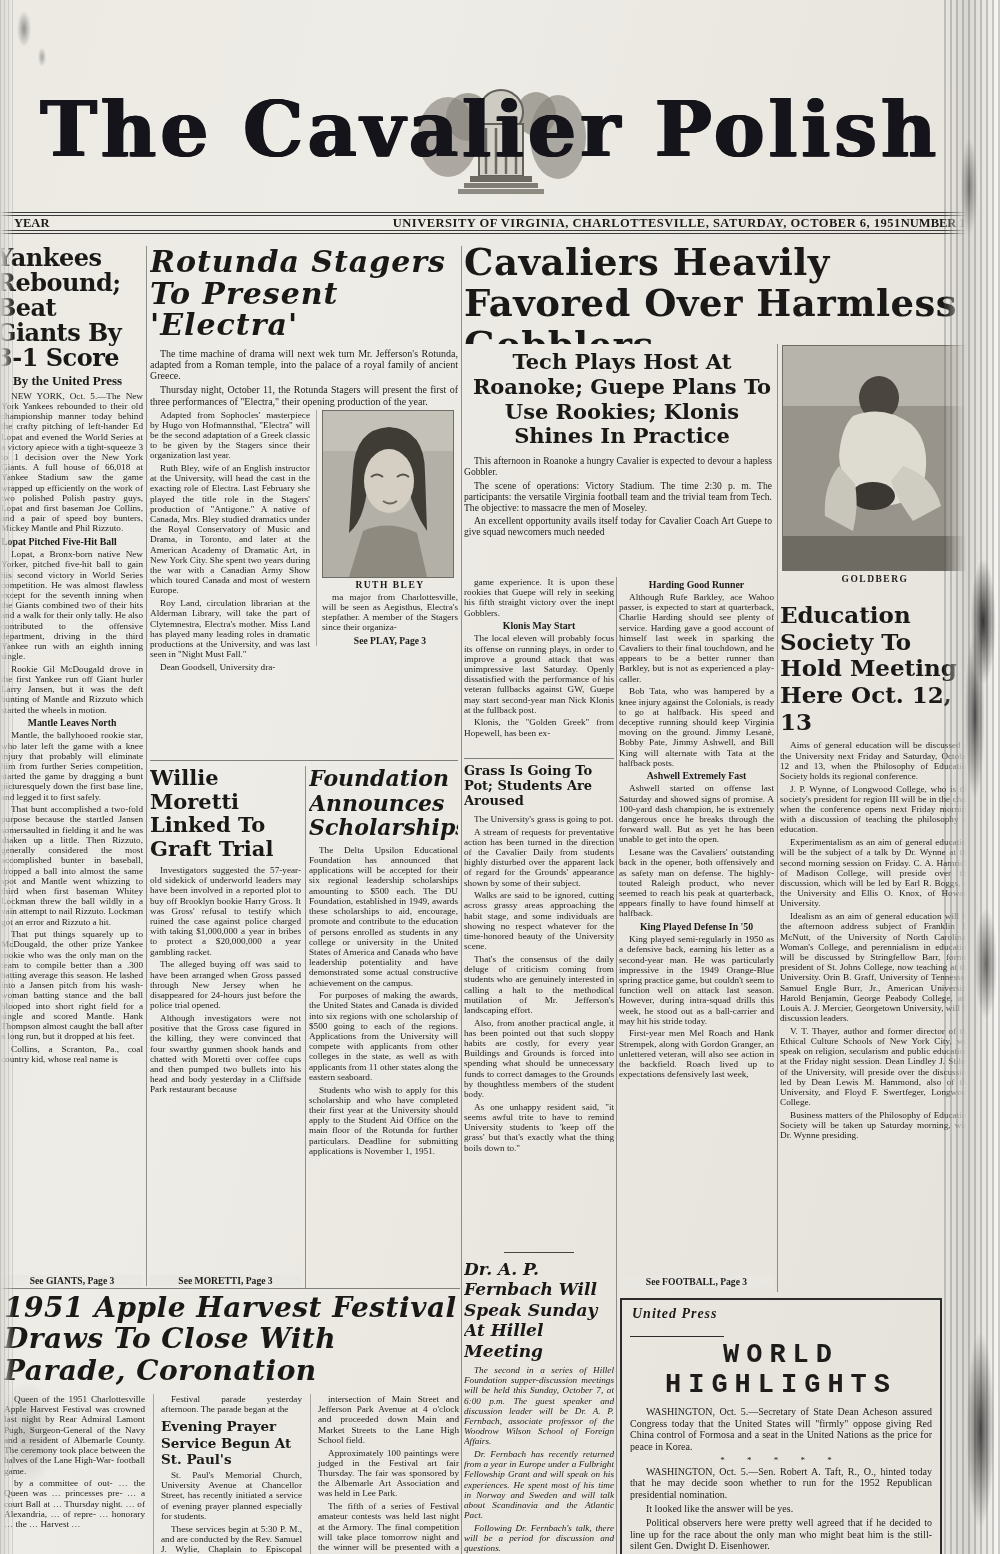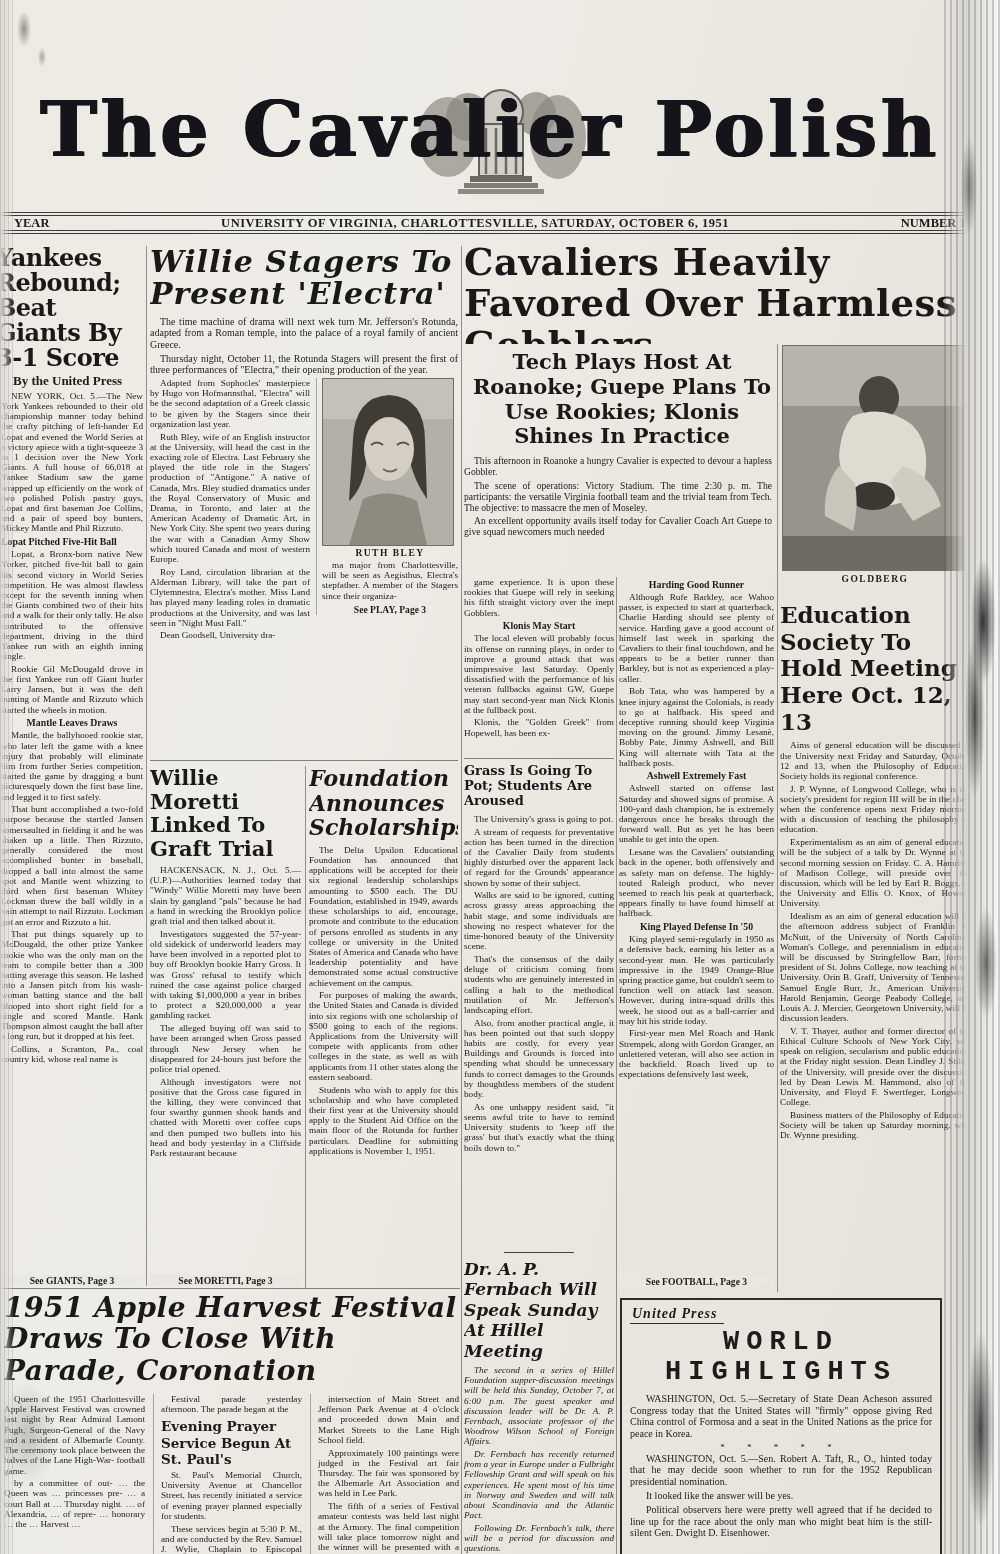--- a/index.html
+++ b/index.html
@@ -8,21 +8,21 @@
     background:linear-gradient(105deg,#eceae3 0%,#eeece6 30%,#e9e7e0 60%,#e4e2db 100%);}
   
   #rotunda-art{position:absolute;left:408px;top:82px;width:185px;height:135px;opacity:.85;}
   #masthead-title{position:absolute;left:40px;top:92px;width:900px;text-align:center;
     font-family:"DejaVu Serif",serif;font-weight:bold;font-size:76px;line-height:1;
     letter-spacing:4px;color:#15141a;text-shadow:1.4px 0 #15141a,-.7px 0 #15141a;}
   #dateline{position:absolute;left:0;top:212px;width:986px;height:22px;
     border-top:4px double #3a3a3a;border-bottom:4px double #3a3a3a;
     display:flex;align-items:center;justify-content:space-between;
     font-weight:bold;font-size:12.5px;padding:0 14px;box-sizing:border-box;}
-  #dateline .c{flex:1;text-align:center;letter-spacing:.5px;}
+  #dateline .c{flex:1;text-align:right;letter-spacing:.5px;}
   
   .bp{font-size:9.2px;line-height:10.2px;text-align:justify;text-indent:10px;margin:0 0 2.5px;}
   .subhd{font-size:9.8px;font-weight:bold;text-align:center;margin:2px 0;}
   .see{font-size:9.6px;font-weight:bold;text-align:center;margin-top:3px;}
   .byline{font-size:13px;font-weight:bold;text-align:left;margin:2px 12px;}
   .blk{position:absolute;overflow:hidden;box-sizing:border-box;}
   .art-head{font-family:"DejaVu Serif",serif;font-weight:bold;color:#1a1917;}
   
   #col-yankees{left:1px;top:246px;width:142px;height:1042px;}
   #col-yankees .art-head{font-size:24px;line-height:1.04;margin-left:-5px;letter-spacing:-.5px;}
@@ -52,21 +52,21 @@
   #blk-apple{left:4px;top:1292px;width:455px;height:262px;}
   #blk-apple .art-head{font-style:italic;font-size:28px;line-height:1.12;letter-spacing:.5px;margin-bottom:8px;}
   .apple-cols{display:flex;gap:8px;}
   .apple-col{width:146px;overflow:hidden;height:168px;}
   .apple-col + .apple-col{border-left:1px solid rgba(80,80,80,.45);padding-left:7px;}
   .mini-head{font-family:"DejaVu Serif",serif;font-weight:bold;font-size:13.5px;line-height:1.2;margin:4px 0 3px;}
   #col-fernbach{left:464px;top:1252px;width:150px;height:334px;font-style:italic;}
   #col-fernbach .art-head{font-size:17px;line-height:1.2;margin:6px 0 4px;}
   #fern-rule{width:70px;height:1px;background:#444;margin:0 auto;}
   #box-world{left:620px;top:1298px;width:322px;height:256px;border:2px solid #2c2c2c;border-bottom:none;padding:4px 8px 0;}
-  #world-kicker{font-style:italic;font-weight:bold;font-size:14px;border-bottom:1.5px solid #2c2c2c;display:inline-block;padding:0 6px 1px 2px;letter-spacing:1px;}
+  #world-kicker{font-style:italic;font-weight:bold;font-size:14px;border-bottom:1.5px solid #2c2c2c;display:inline-block;padding:0 6px 14px 2px;letter-spacing:1px;}
   #world-head{font-family:Liberation Mono, monospace;font-weight:bold;font-size:27px;letter-spacing:7px;text-align:center;margin:3px 0 6px;}
   #box-world .bp{font-size:10px;line-height:11.6px;text-indent:16px;}
   #world-sep{text-align:center;letter-spacing:10px;font-size:9px;margin:1px 0;}
   .pin-see{position:absolute;bottom:2px;left:0;right:0;background:inherit;}
   
   .vr{position:absolute;width:1px;background:rgba(70,68,64,.55);}
   .hr{position:absolute;height:1px;background:rgba(60,58,55,.6);}
   
   .photo-frame{background:#a7a49b;border:1px solid #6f6d66;}
   
@@ -125,30 +125,30 @@
   <div class="hr" style="left:464px;top:758px;width:150px"></div>
   <div class="hr" style="left:0;top:1288px;width:460px"></div>
 
   <div class="blk" id="col-yankees">
     <div class="art-head">Yankees Rebound; Beat Giants By 3-1 Score</div>
     <div class="byline">By the United Press</div>
     <p class="bp">NEW YORK, Oct. 5.—The New York Yankees rebounded to their old championship manner today behind the crafty pitching of left-hander Ed Lopat and evened the World Series at a victory apiece with a tight-squeeze 3 to 1 decision over the New York Giants. A full house of 66,018 at Yankee Stadium saw the game wrapped up efficiently on the work of two polished Polish pastry guys, Lopat and first baseman Joe Collins, and a pair of speed boy bunters, Mickey Mantle and Phil Rizzuto.</p>
     <div class="subhd" style="text-align:left">Lopat Pitched Five-Hit Ball</div>
     <p class="bp">Lopat, a Bronx-born native New Yorker, pitched five-hit ball to gain his second victory in World Series competition. He was almost flawless except for the seventh inning when the Giants combined two of their hits and a walk for their only tally. He also contributed to the offensive department, driving in the third Yankee run with an eighth inning single.</p>
     <p class="bp">Rookie Gil McDougald drove in the first Yankee run off Giant hurler Larry Jansen, but it was the deft bunting of Mantle and Rizzuto which started the wheels in motion.</p>
-    <div class="subhd">Mantle Leaves Draws</div>
+    <div class="subhd">Mantle Leaves North</div>
     <p class="bp">Mantle, the ballyhooed rookie star, who later left the game with a knee injury that probably will eliminate him from further Series competition, started the game by dragging a bunt picturesquely down the first base line, and legged it to first safely.</p>
     <p class="bp">That bunt accomplished a two-fold purpose because the startled Jansen somersaulted in fielding it and he was shaken up a little. Then Rizzuto, generally considered the most accomplished bunter in baseball, dropped a ball into almost the same spot and Mantle went whizzing to third when first baseman Whitey Lockman threw the ball wildly in a vain attempt to nail Rizzuto. Lockman got an error and Rizzuto a hit.</p>
     <p class="bp">That put things squarely up to McDougald, the other prize Yankee rookie who was the only man on the team to compile better than a .300 batting average this season. He lashed into a Jansen pitch from his wash-woman batting stance and the ball blooped into short right field for a single and scored Mantle. Hank Thompson almost caught the ball after a long run, but it dropped at his feet.</p>
     <p class="bp">Collins, a Scranton, Pa., coal country kid, whose real name is</p>
     <div class="see pin-see" style="background:#eae8e2">See GIANTS, Page 3</div>
   </div>
 
   <div class="blk" id="blk-rotunda">
-    <div class="art-head">Willie Stagers To Present 'Electra'</div>
+    <div class="art-head">Rotunda Stagers To Present 'Electra'</div>
     <p class="bp" style="font-size:10px;line-height:11.4px">The time machine of drama will next wek turn Mr. Jefferson's Rotunda, adapted from a Roman temple, into the palace of a royal family of ancient Greece.</p>
     <p class="bp" style="font-size:10px;line-height:11.4px">Thursday night, October 11, the Rotunda Stagers will present the first of three performances of "Electra," their opening production of the year.</p>
     <div>
       <div class="photo-col">
         <svg id="photo-ruth" class="photo-frame" viewBox="0 0 130 166" preserveAspectRatio="none">
           <rect width="130" height="166" fill="#b3b0a7"></rect>
           <rect width="130" height="40" fill="#c4c1b8"></rect>
           <path d="M30 60 Q32 18 66 16 Q102 18 102 62 L104 120 Q90 100 86 78 Q60 70 44 80 Q40 110 26 122 Z" fill="#3f3c36"></path>
           <ellipse cx="66" cy="70" rx="25" ry="32" fill="#d4cfc2"></ellipse>
           <path d="M48 66 q6 -5 12 0" stroke="#55524b" fill="none" stroke-width="2"></path>
@@ -209,21 +209,20 @@
     <p class="bp">Ashwell started on offense last Saturday and showed signs of promise. A 100-yard dash champion, he is extremely dangerous once he breaks through the forward wall. But as yet he has been unable to get into the open.</p>
     <p class="bp">Lesane was the Cavaliers' outstanding back in the opener, both offensively and as safety man on defense. The highly-touted Raleigh product, who never seemed to reach his peak at quarterback, appears finally to have found himself at halfback.</p>
     <div class="subhd">King Played Defense In '50</div>
     <p class="bp">King played semi-regularly in 1950 as a defensive back, earning his letter as a second-year man. He was particularly impressive in the 1949 Orange-Blue spring practice game, but couldn't seem to function well on attack last season. However, during intra-squad drills this week, he stood out as a ball-carrier and may hit his stride today.</p>
     <p class="bp">First-year men Mel Roach and Hank Strempek, along with Gordon Granger, an unlettered veteran, will also see action in the backfield. Roach lived up to expectations defensively last week,</p>
     <div class="see pin-see" style="background:#e9e7e1">See FOOTBALL, Page 3</div>
   </div>
 
   <div class="blk" id="col-moretti">
     <div class="art-head">Willie Moretti Linked To Graft Trial</div>
-    <p class="bp">HACKENSACK, N. J., Oct. 5.—(U.P.)—Authorities learned today that "Windy" Willie Moretti may have been slain by gangland "pals" because he had a hand in wrecking the Brooklyn police graft trial and then talked about it.</p>
     <p class="bp">Investigators suggested the 57-year-old sidekick of underworld leaders may have been involved in a reported plot to buy off Brooklyn bookie Harry Gross. It was Gross' refusal to testify which ruined the case against police charged with taking $1,000,000 a year in bribes to protect a $20,000,000 a year gambling racket.</p>
     <p class="bp">The alleged buying off was said to have been arranged when Gross passed through New Jersey when he disappeared for 24-hours just before the police trial opened.</p>
     <p class="bp">Although investigators were not positive that the Gross case figured in the killing, they were convinced that four swarthy gunmen shook hands and chatted with Moretti over coffee cups and then pumped two bullets into his head and body yesterday in a Cliffside Park restaurant because</p>
     <div class="see pin-see" style="background:#e9e7e1">See MORETTI, Page 3</div>
   </div>
 
   <div class="blk" id="col-foundation">
     <div class="art-head">Foundation Announces Scholarships</div>
     <p class="bp">The Delta Upsilon Educational Foundation has announced that applications will be accepted for their six regional leadership scholarships amounting to $500 each. The DU Foundation, established in 1949, awards these scholarships to aid, encourage, promote and contribute to the education of persons enrolled as students in any college or university in the United States of America and Canada who have leadership potentiality and have demonstrated some actual constructive achievement on the campus.</p>
     <p class="bp">For purposes of making the awards, the United States and Canada is divided into six regions with one scholarship of $500 going to each of the regions. Applications from the University will compete with applicants from other colleges in the state, as well as with applicants from 11 other states along the eastern seaboard.</p>

